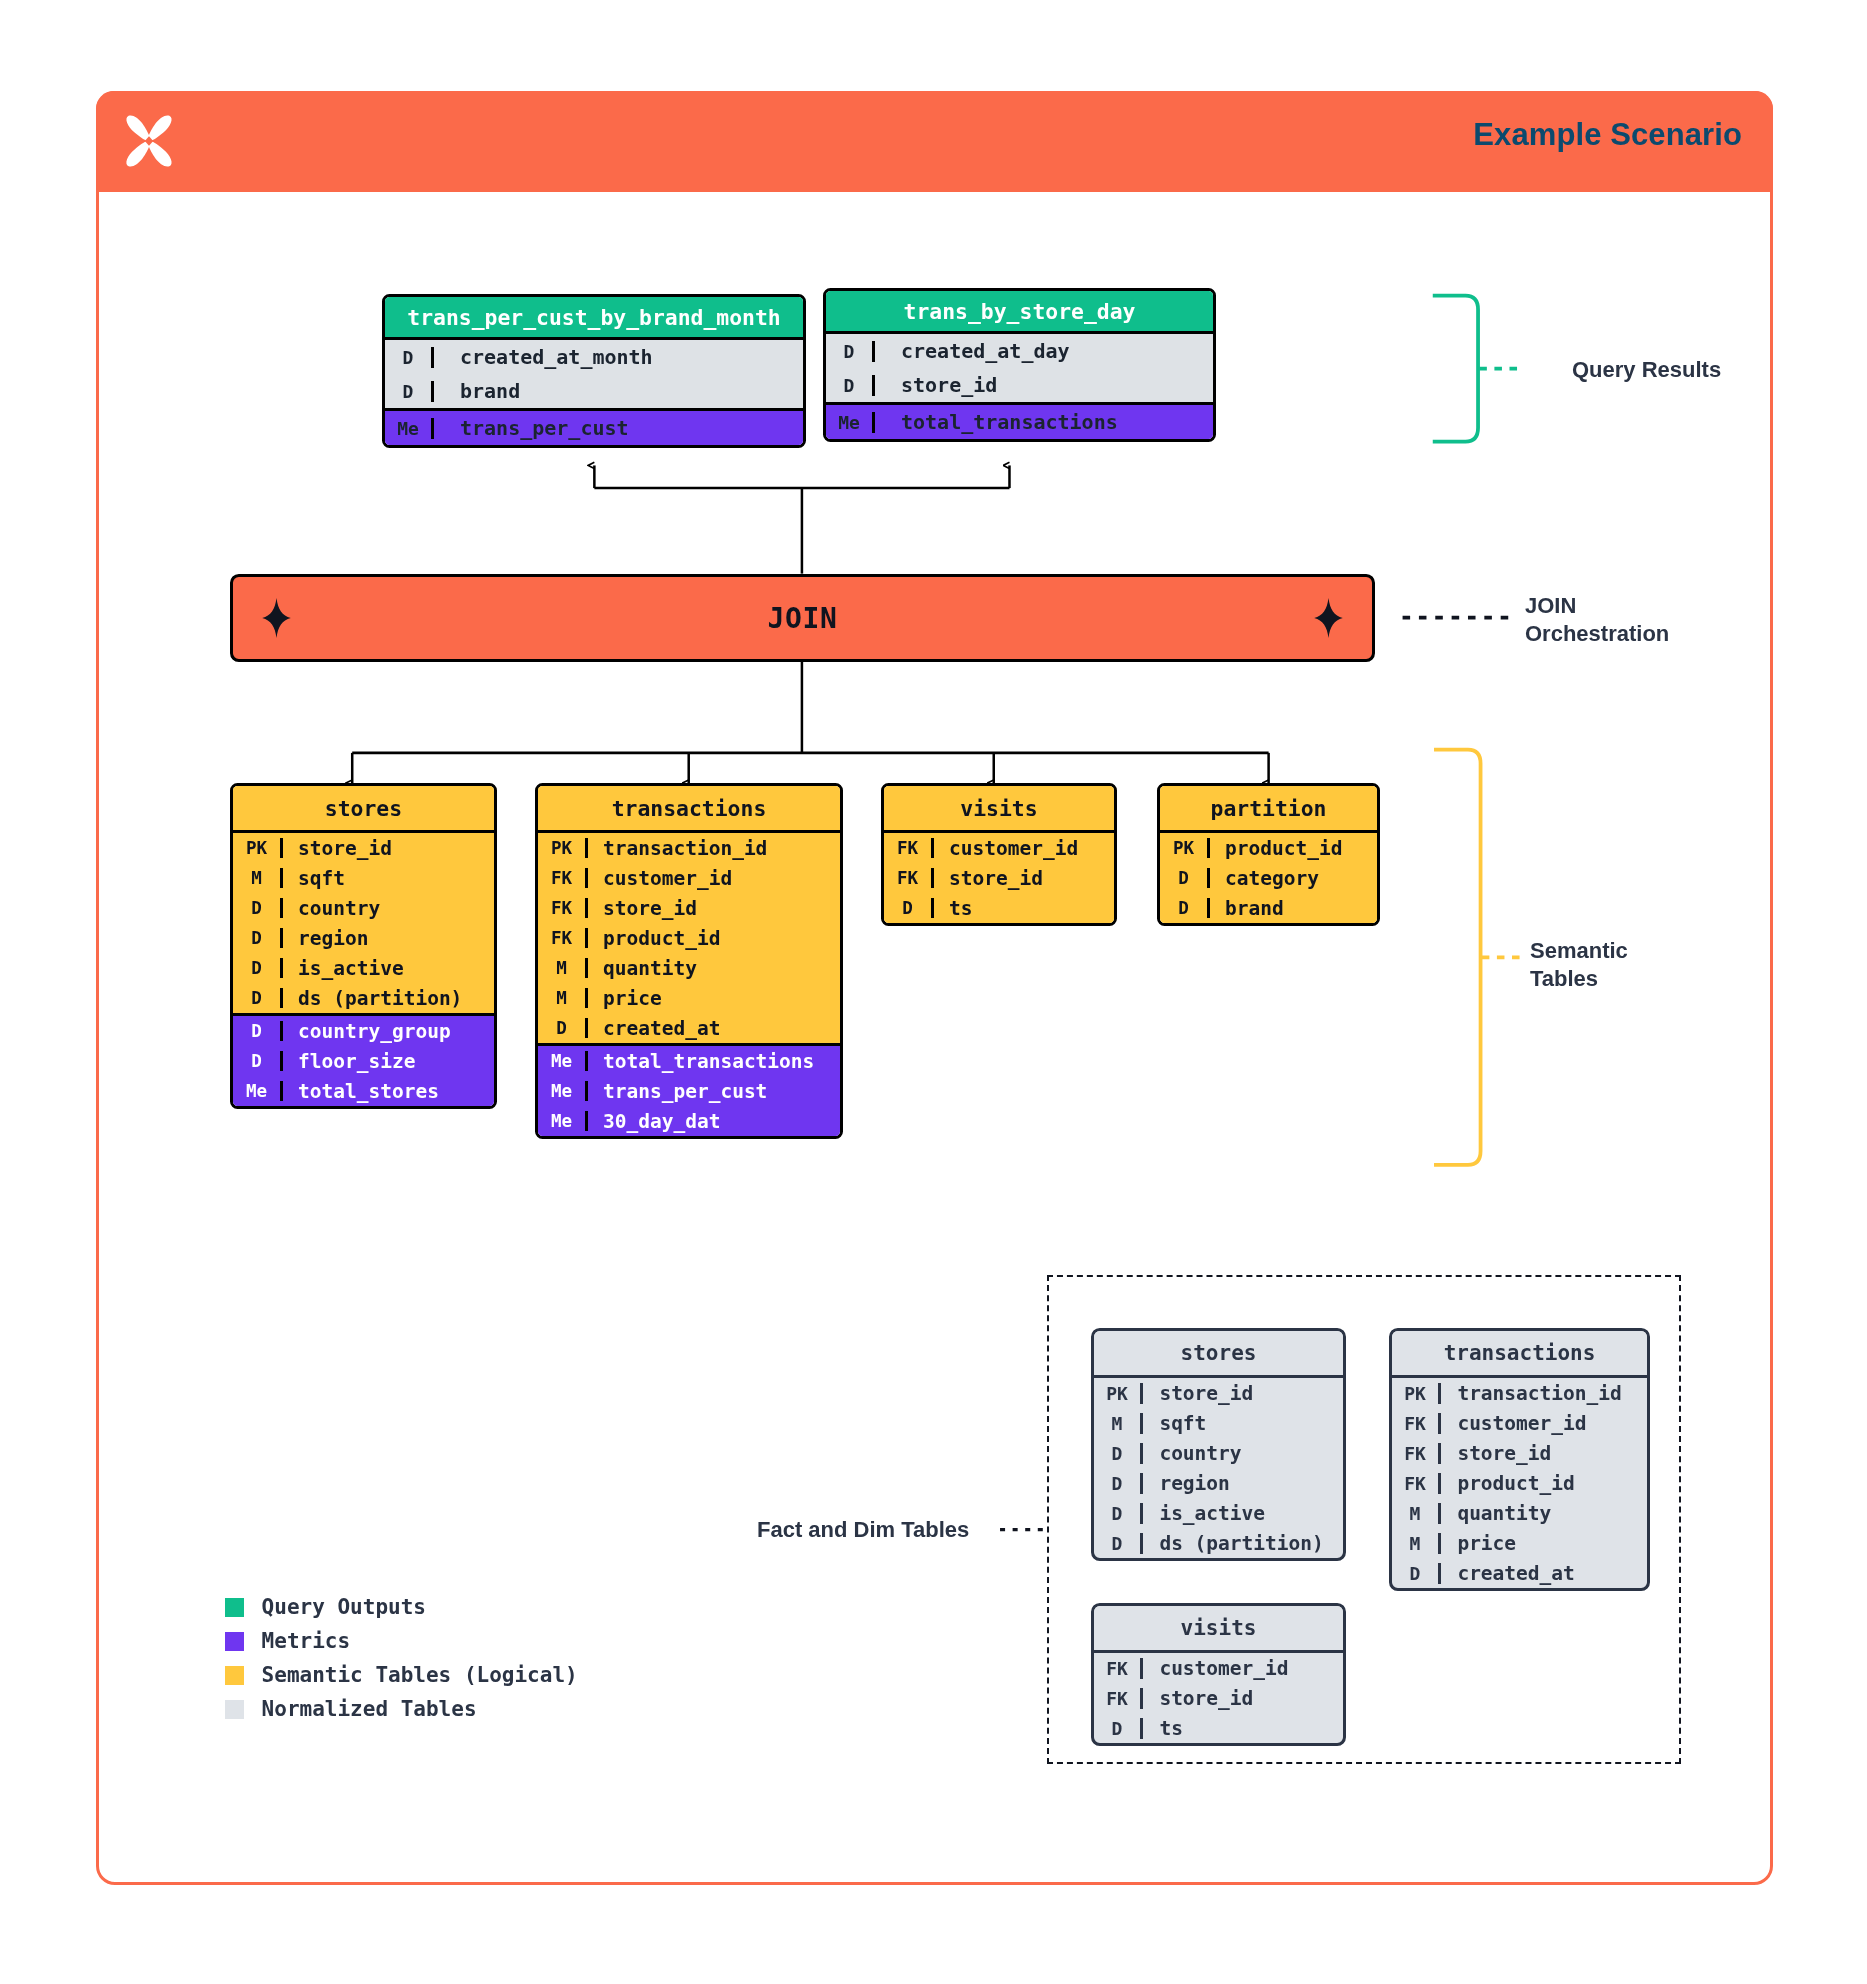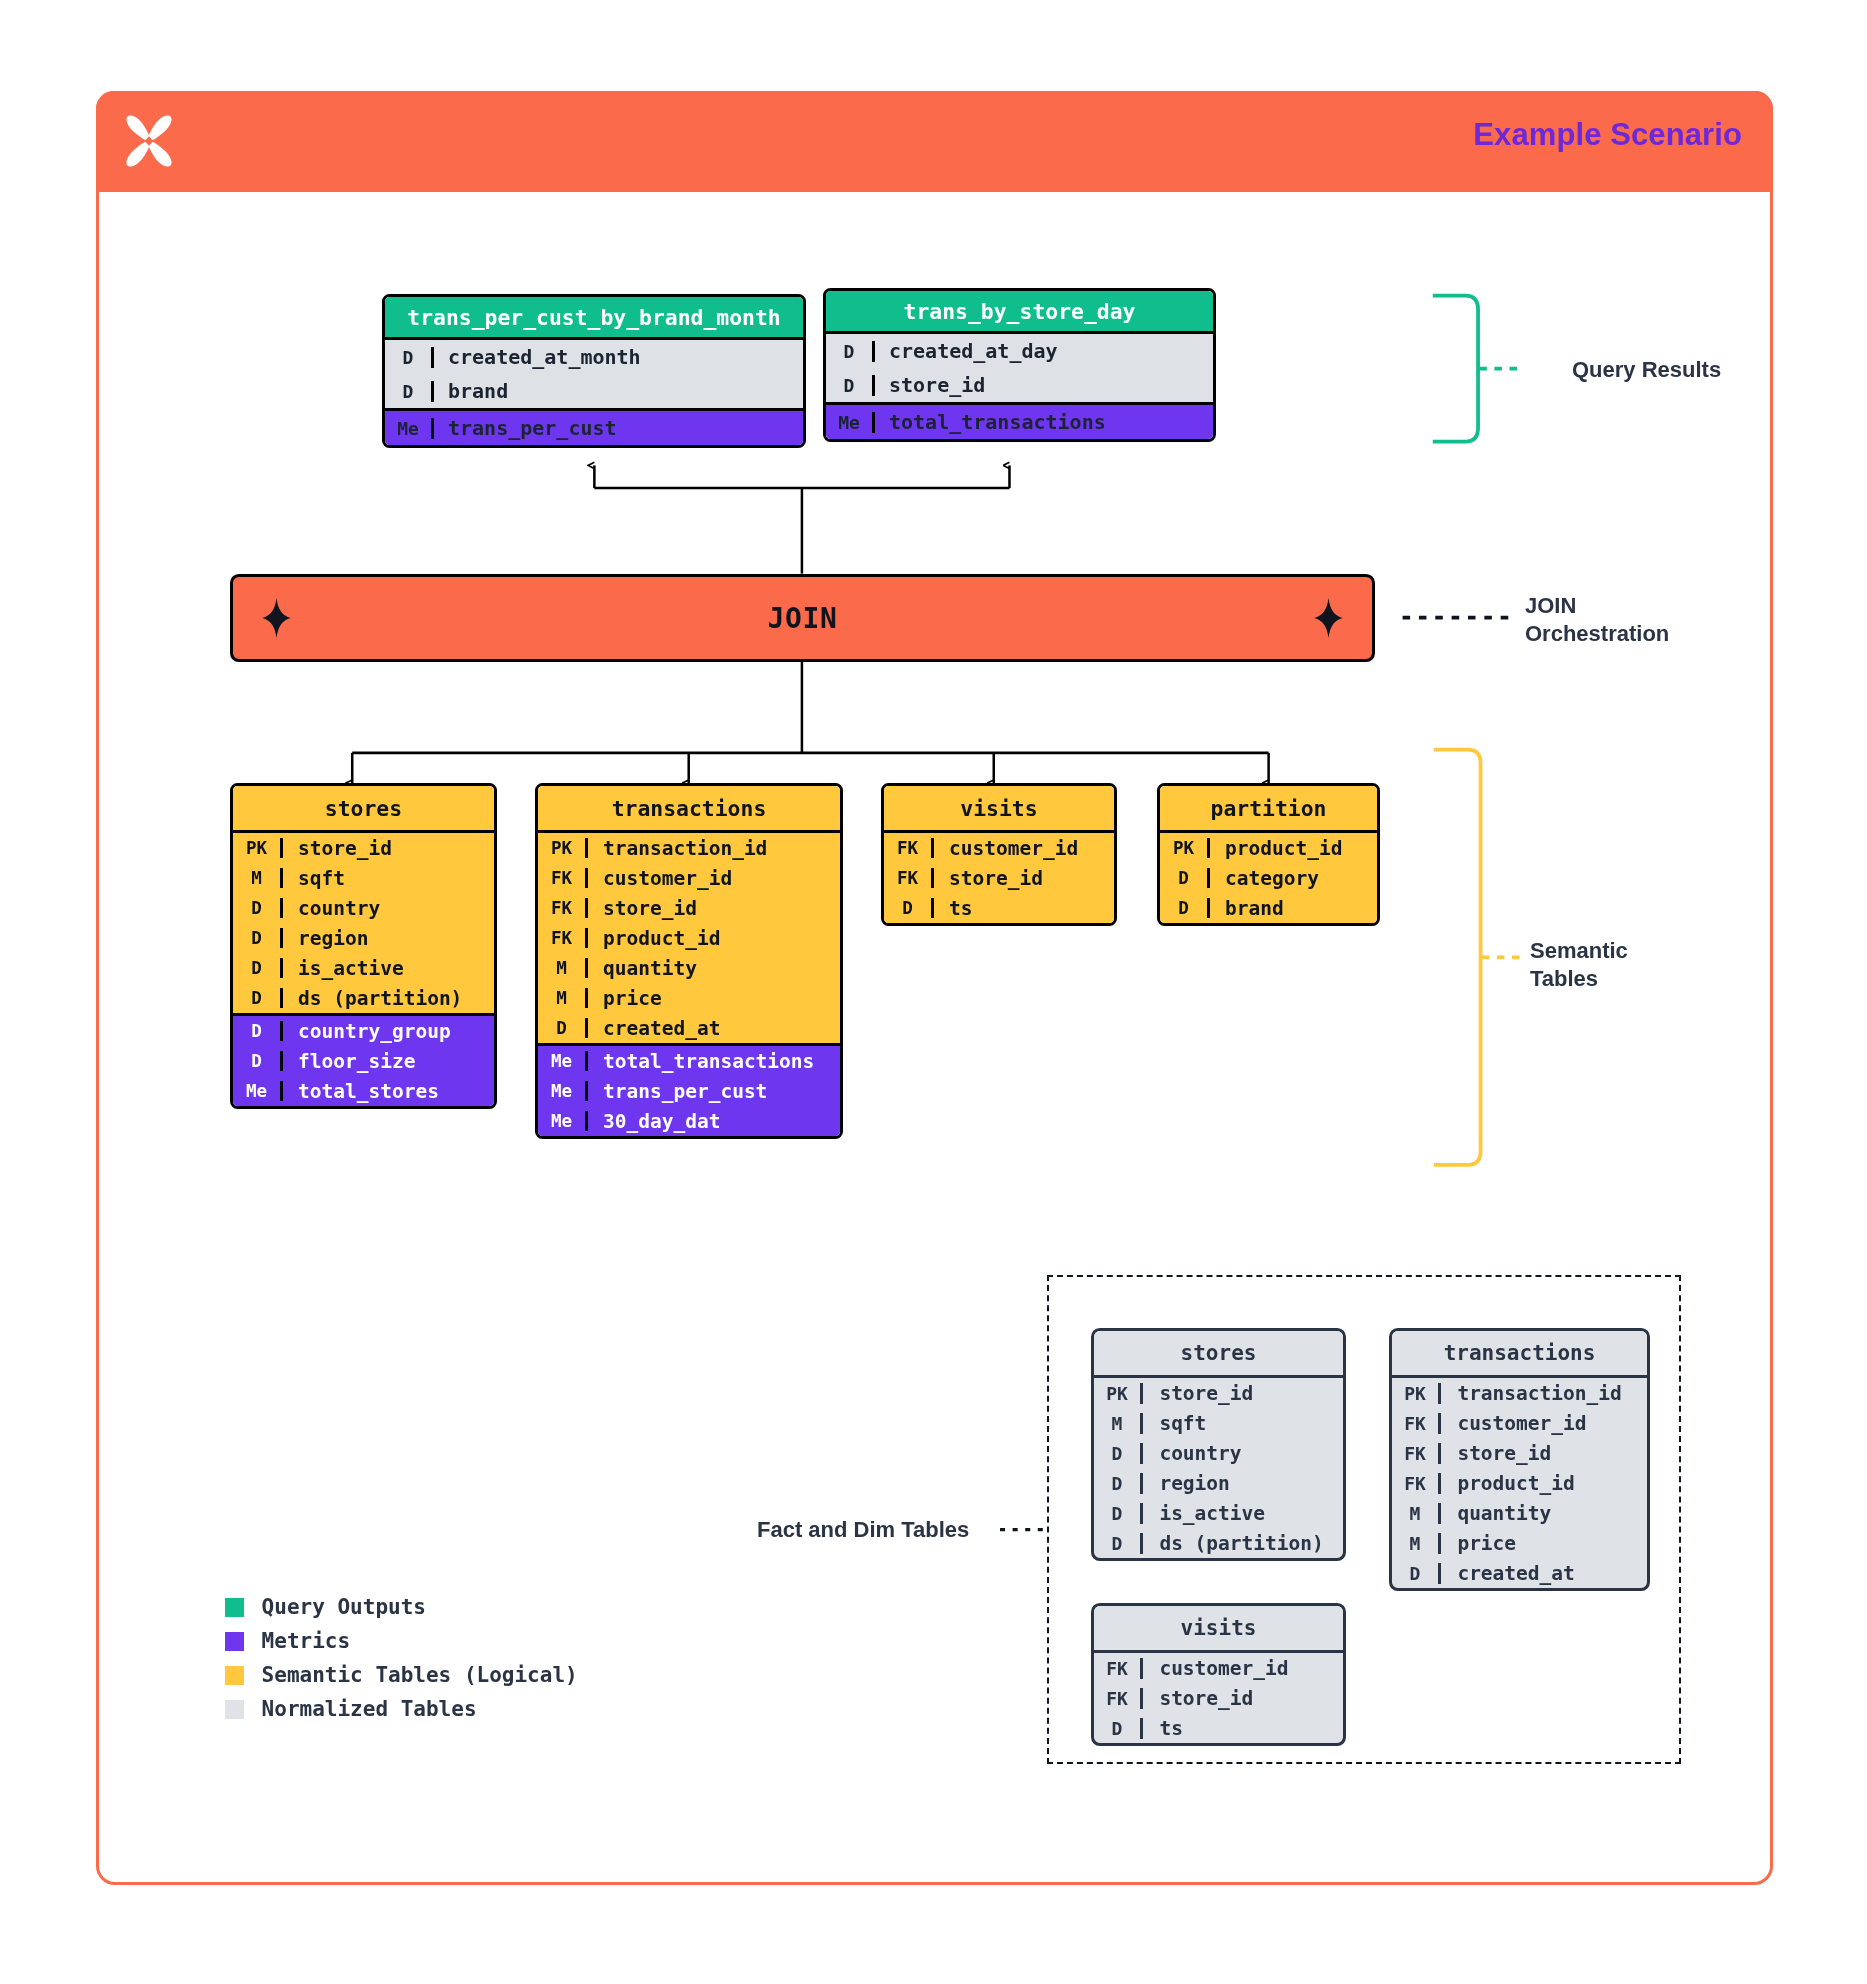--- a/index.html
+++ b/index.html
@@ -15,21 +15,21 @@
     position:absolute;left:96px;top:91px;width:1677px;height:1794px;
     border:3.1px solid #FB6A4A;border-radius:19px;background:#fff;box-sizing:border-box;
   }
   .card-header{
     position:absolute;left:96px;top:91px;width:1677px;height:101px;
     background:#FB6A4A;border-radius:17.6px 17.6px 0 0;box-sizing:border-box;
   }
   .logo{position:absolute;left:119px;top:111px;width:60px;height:60px;}
   .header-title{
     position:absolute;right:126px;top:117px;
-    font-size:31px;font-weight:700;color:#6d28d9;letter-spacing:0.1px;
+    font-size:31px;font-weight:700;color:#0c4a6e;letter-spacing:0.1px;
     white-space:nowrap;
   }
 
   
   .tbl{position:absolute;box-sizing:border-box;}
   .tbl .hdr{
     display:flex;align-items:center;justify-content:center;
     font-family:"DejaVu Sans Mono","Liberation Mono",monospace;
     font-weight:700;box-sizing:border-box;
   }
@@ -46,21 +46,21 @@
   
   .heavy{border:3.8px solid #000;border-radius:7.5px;overflow:hidden;}
   .heavy .hdr{border-bottom:3.8px solid #000;}
   .heavy .row .k{border-right:3.8px solid #000;}
 
   
   .qr .hdr{background:#0FBE8C;color:#fff;font-size:21.4px;height:43px;}
   .qr .body{background:#DEE2E6;}
   .qr .row{height:34px;font-size:20px;color:#1b2430;}
   .qr .row .k{width:49px;font-size:18px;}
-  .qr .row .v{padding-left:14px;}
+  .qr .row .v{padding-left:26px;}
   .qr .metricrow{background:#6F36F0;color:#fff;border-top:3.8px solid #000;}
 
   
   .sem .hdr{background:#FFC83D;color:#10141f;font-size:21.4px;height:47px;}
   .sem .body{background:#FFC83D;}
   .sem .row{height:30px;font-size:19.5px;color:#10141f;}
   .sem .row .k{width:50px;font-size:17.6px;}
   .sem .row .v{padding-left:15px;}
   .sem .mblock{background:#6F36F0;border-top:3.8px solid #000;}
   .sem .mblock .row{color:#fff;}

